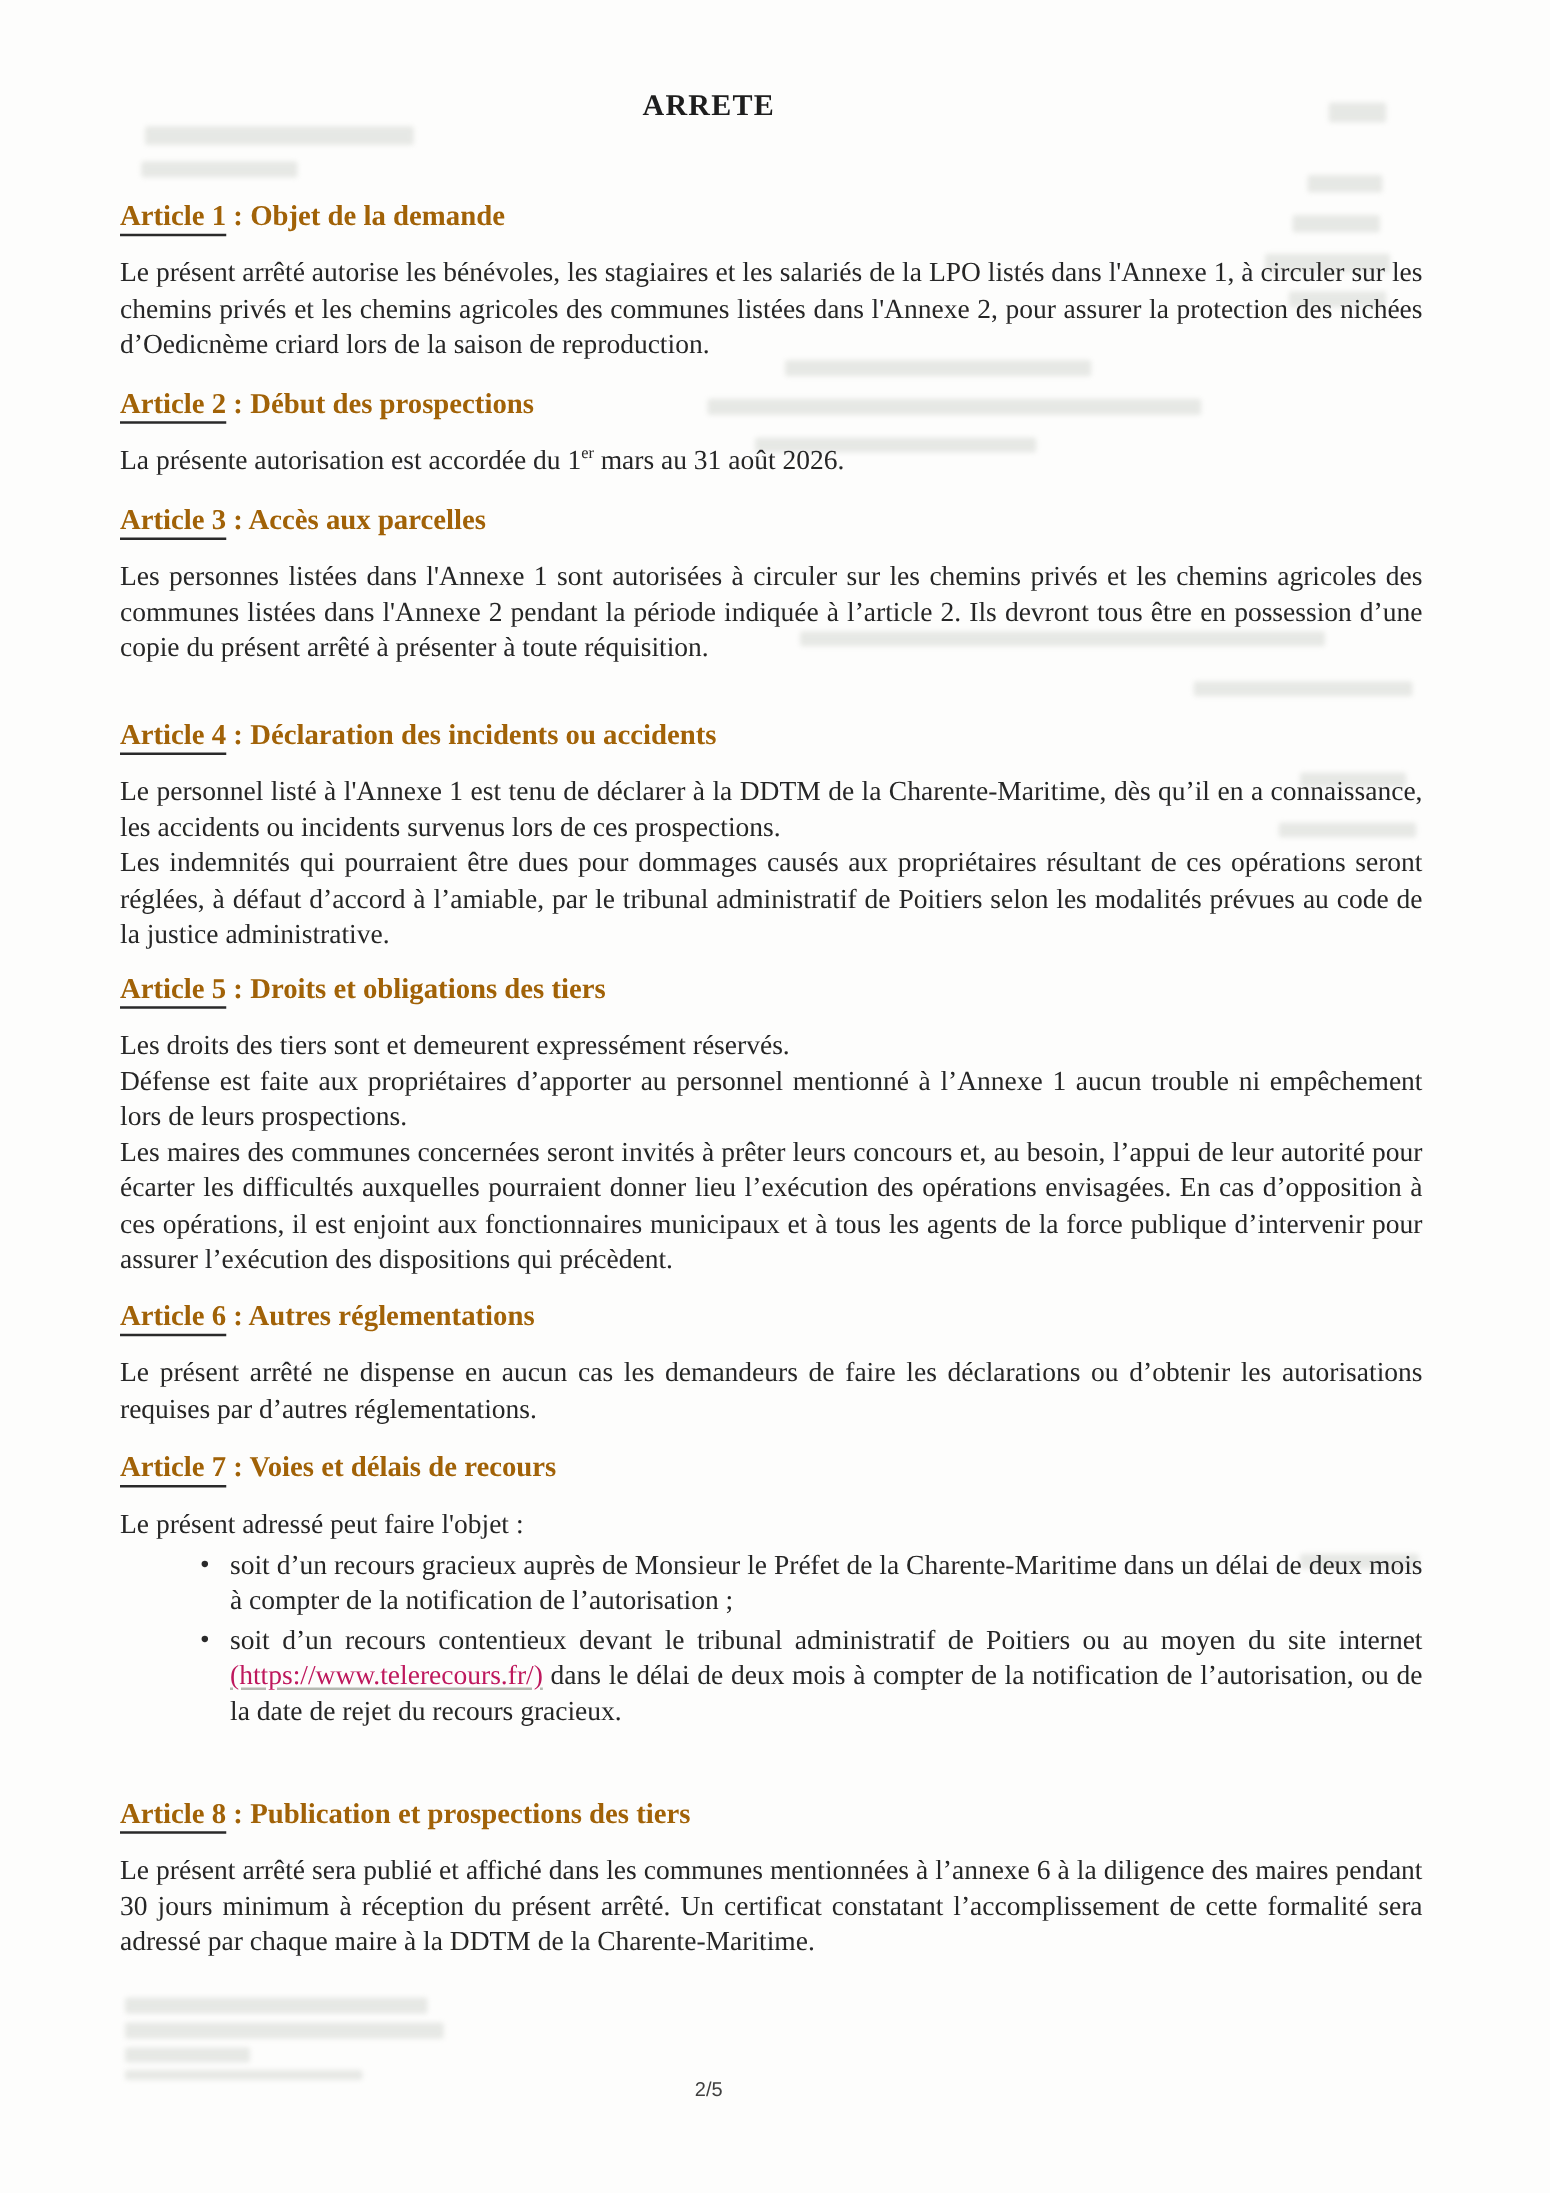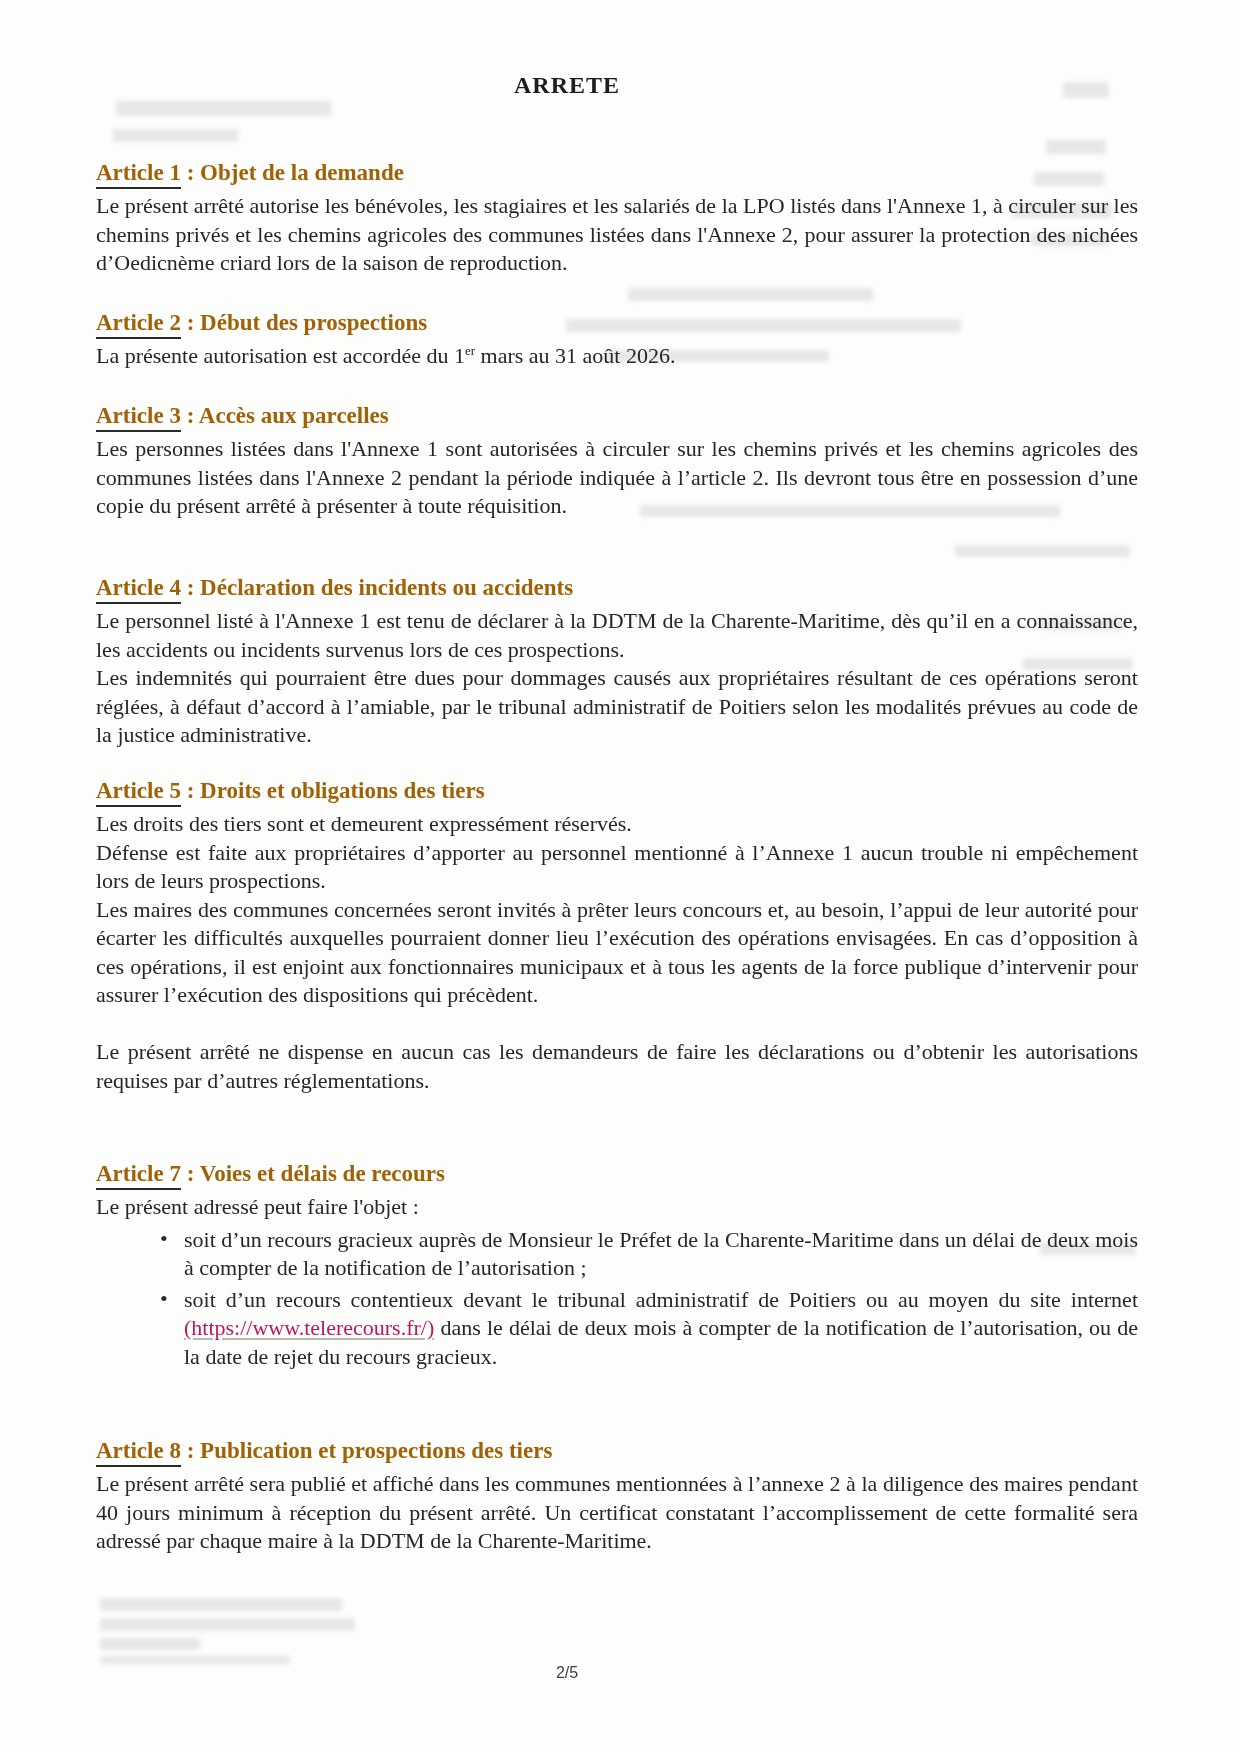--- a/index.html
+++ b/index.html
@@ -20,21 +20,21 @@
   }
 
   .section { position: absolute; left: 96px; width: 1042px; }
 
   .art-heading {
     font-size: 23px; font-weight: bold; color: #a16207;
     line-height: 30px; margin: 0 0 4px 0;
   }
   .art-label { border-bottom: 2px solid #2a2a2a; padding-bottom: 2px; }
 
-  .body-text { font-size: 22px; line-height: 28.5px; }
+  .body-text { font-size: 22px; line-height: 28.5px; margin-top: 16px; }
   .body-text p { margin: 0; text-align: justify; }
 
   sup.ord { font-size: 13px; vertical-align: super; line-height: 0; }
 
   ul.recours-list { list-style: none; margin: 4px 0 0 0; padding: 0; }
   ul.recours-list li {
     position: relative; padding-left: 88px; text-align: justify;
     font-size: 22px; line-height: 28.5px;
   }
   ul.recours-list li + li { margin-top: 3px; }
@@ -116,20 +116,21 @@
   <div class="section" style="top:776px;">
     <h2 class="art-heading"><span class="art-label">Article 5</span><span> : </span><span>Droits et obligations des tiers</span></h2>
     <div class="body-text">
       <p>Les droits des tiers sont et demeurent expressément réservés.</p>
       <p>Défense est faite aux propriétaires d’apporter au personnel mentionné à l’Annexe 1 aucun trouble ni empêchement lors de leurs prospections.</p>
       <p>Les maires des communes concernées seront invités à prêter leurs concours et, au besoin, l’appui de leur autorité pour écarter les difficultés auxquelles pourraient donner lieu l’exécution des opérations envisagées. En cas d’opposition à ces opérations, il est enjoint aux fonctionnaires municipaux et à tous les agents de la force publique d’intervenir pour assurer l’exécution des dispositions qui précèdent.</p>
     </div>
   </div>
 
   <div class="section" style="top:1038px;">
+    <h2 class="art-heading"><span class="art-label">Article 6</span><span> : </span><span>Autres réglementations</span></h2>
     <div class="body-text">
       <p>Le présent arrêté ne dispense en aucun cas les demandeurs de faire les déclarations ou d’obtenir les autorisations requises par d’autres réglementations.</p>
     </div>
   </div>
 
   <div class="section" style="top:1159px;">
     <h2 class="art-heading"><span class="art-label">Article 7</span><span> : </span><span>Voies et délais de recours</span></h2>
     <div class="body-text">
       <p>Le présent adressé peut faire l'objet :</p>
     </div>
@@ -141,19 +142,19 @@
       <li>
         <span class="bullet">•</span>
         <span>soit d’un recours contentieux devant le tribunal administratif de Poitiers ou au moyen du site internet </span><span class="link-gray">(https://www.telerecours.fr/)</span><span> dans le délai de deux mois à compter de la notification de l’autorisation, ou de la date de rejet du recours gracieux.</span>
       </li>
     </ul>
   </div>
 
   <div class="section" style="top:1436px;">
     <h2 class="art-heading"><span class="art-label">Article 8</span><span> : </span><span>Publication et prospections des tiers</span></h2>
     <div class="body-text">
-      <p>Le présent arrêté sera publié et affiché dans les communes mentionnées à l’annexe 2 à la diligence des maires pendant 40 jours minimum à réception du présent arrêté. Un certificat constatant l’accomplissement de cette formalité sera adressé par chaque maire à la DDTM de la Charente-Maritime.</p>
+      <p>Le présent arrêté sera publié et affiché dans les communes mentionnées à l’annexe 6 à la diligence des maires pendant 30 jours minimum à réception du présent arrêté. Un certificat constatant l’accomplissement de cette formalité sera adressé par chaque maire à la DDTM de la Charente-Maritime.</p>
     </div>
   </div>
 
   <div class="page-number">2/5</div>
 
 </div>
 
 </body></html>

